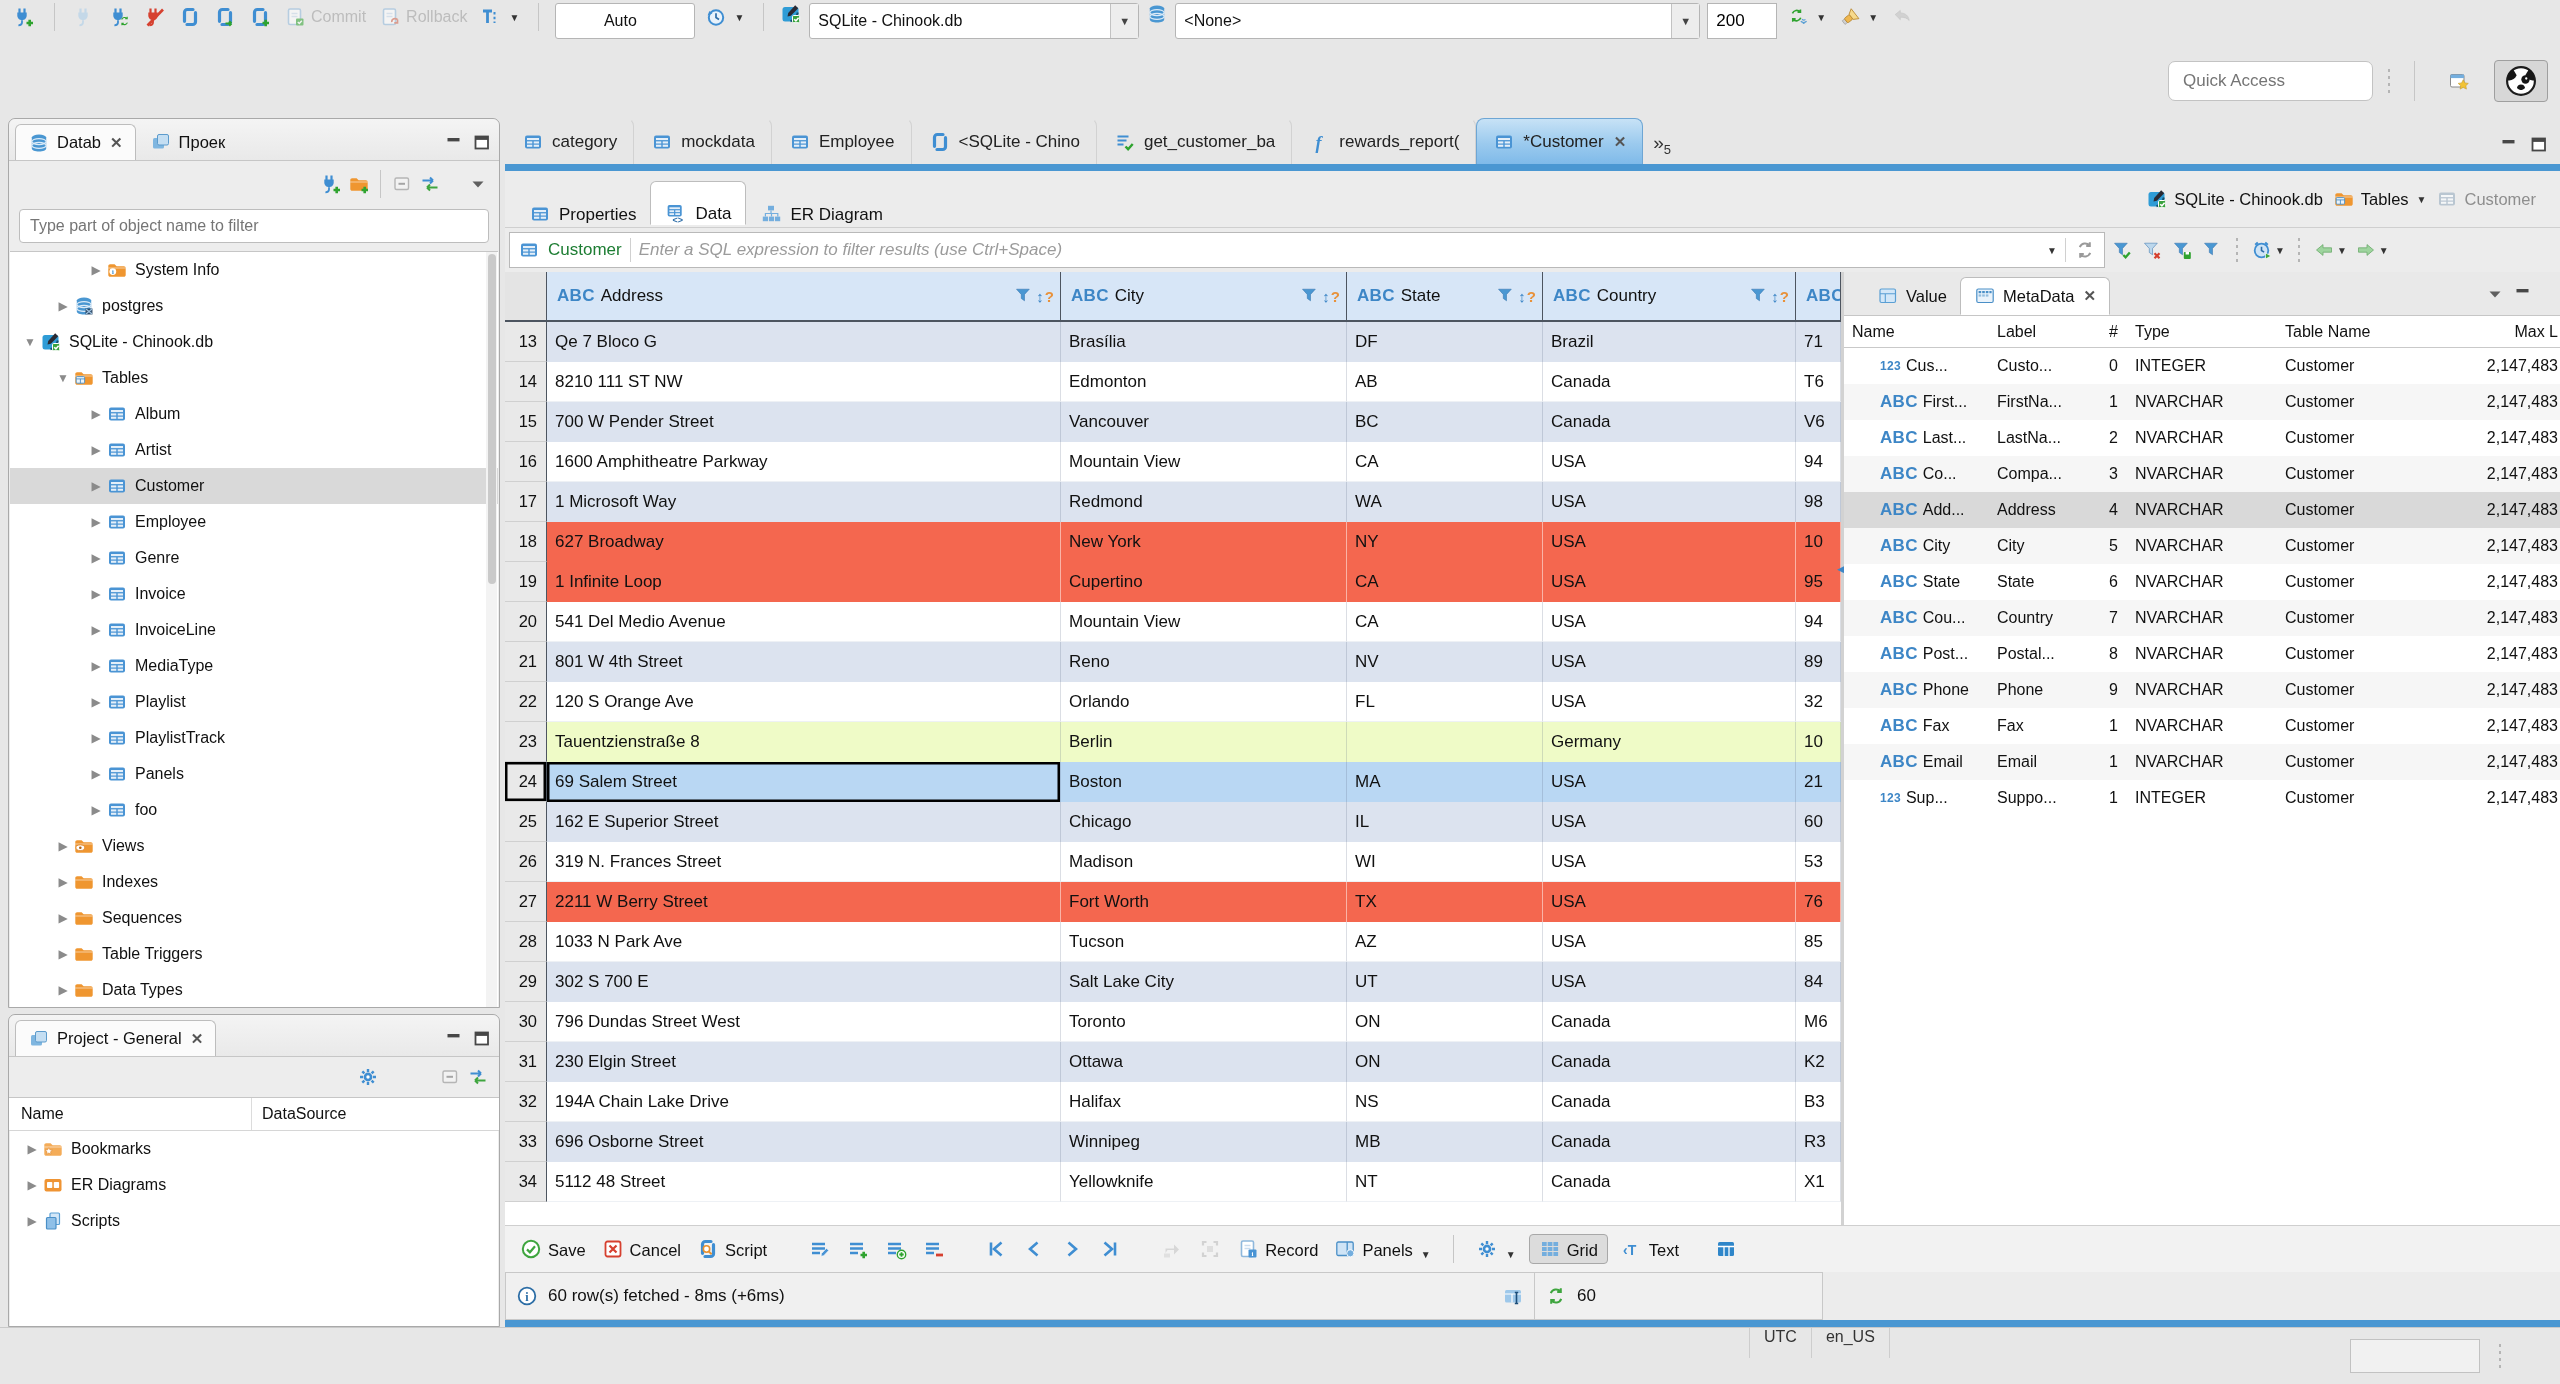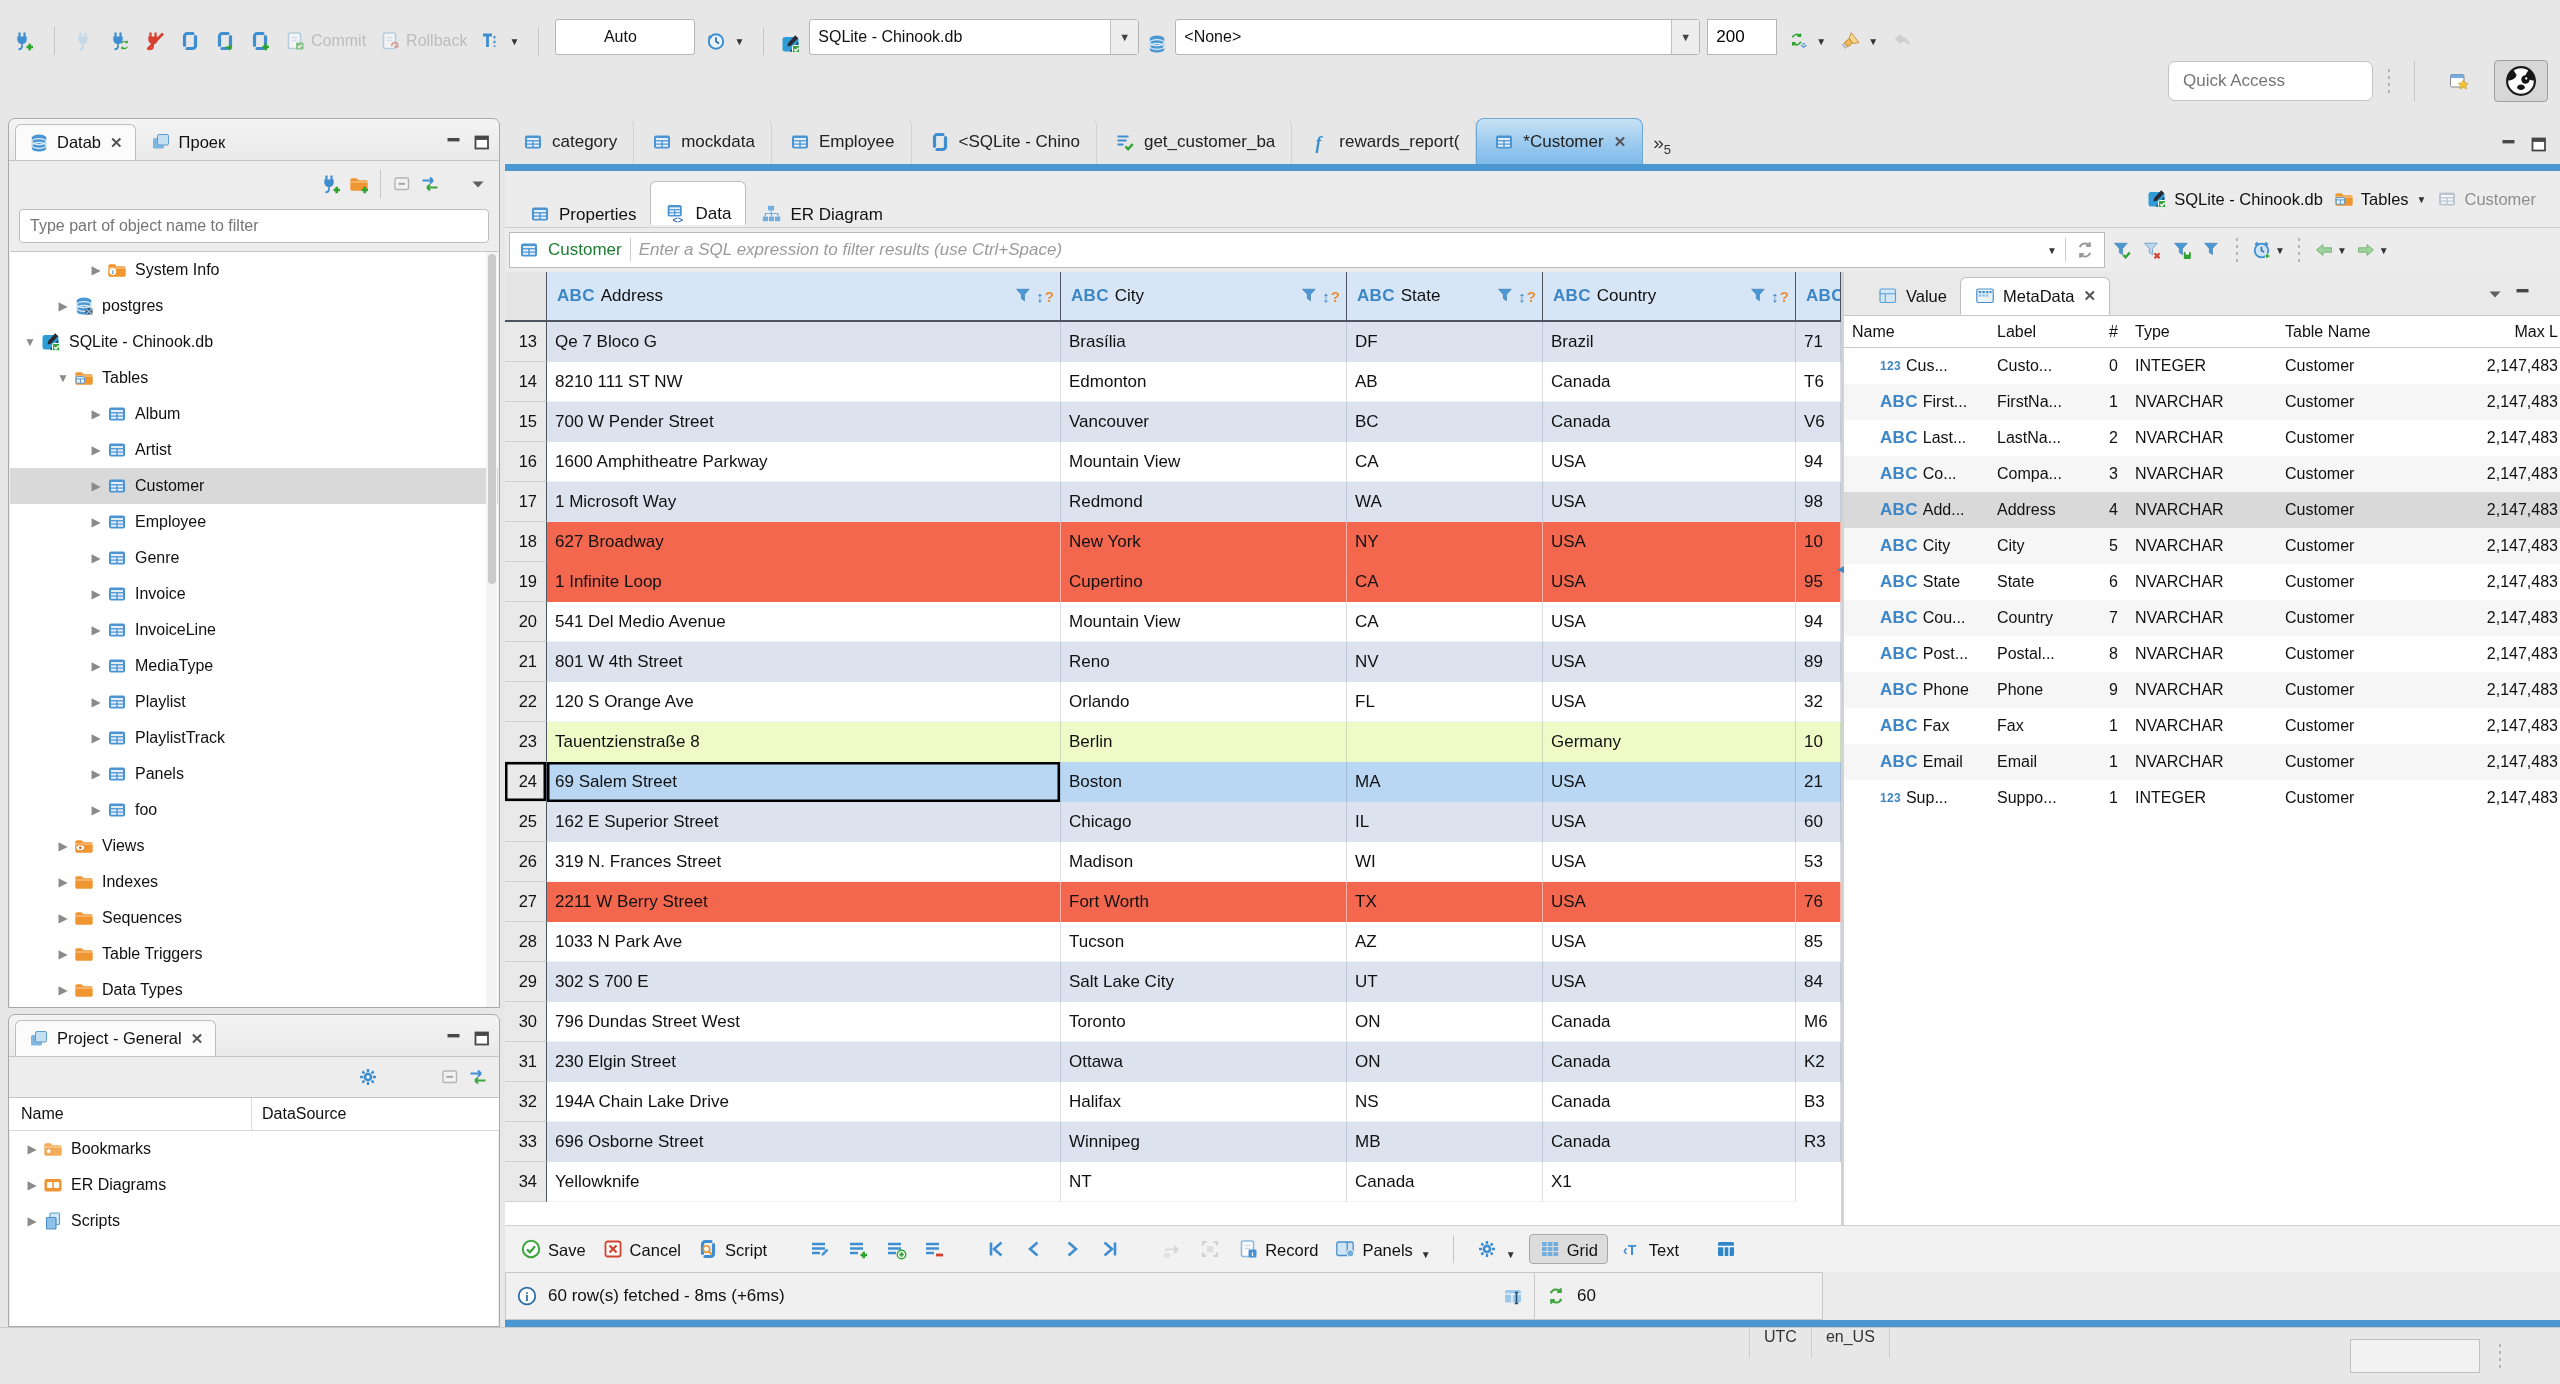--- a/index.html
+++ b/index.html
@@ -6,21 +6,21 @@
 html,body{width:2560px;height:1384px;overflow:hidden;background:#e7e7e7;
   font-family:"Liberation Sans",sans-serif;color:#111;font-size:15px;-webkit-font-smoothing:antialiased}
 .icn{display:inline-flex;width:22px;height:22px;align-items:center;justify-content:center;flex:0 0 auto}
 .icn svg{display:block}
 .dd{font-size:10px;color:#333;margin-left:2px}
 .tsep{width:1px;height:28px;background:#c6c6c6;margin:0 9px;flex:0 0 auto}
 .dotsep{width:4px;height:28px;margin:0 6px;background:radial-gradient(circle,#b5b5b5 1.2px,transparent 1.4px);background-size:4px 7px;background-repeat:repeat-y;flex:0 0 auto}
 
 
 #topbar{position:absolute;left:0;top:0;width:2560px;height:112px;background:#e7e7e7}
-#tbrow1{position:absolute;left:10px;top:13px;height:42px;display:flex;align-items:flex-end;gap:7px}
+#tbrow1{position:absolute;left:10px;top:3px;height:42px;display:flex;align-items:flex-start;gap:7px}
 .tbtn{display:flex;align-items:center;gap:5px;padding:3px}
 .tbtn.disabled{opacity:.55}
 .tlabel{font-size:16px;color:#9a9a9a}
 .combo{background:#fff;border:1px solid #b5b5b5;border-radius:3px;height:36px;display:flex;align-items:center;padding:0 0 0 8px;font-size:16px}
 .combo .val{padding-right:10px;white-space:nowrap;overflow:hidden}
 .combo .cbtn{width:28px;align-self:stretch;border-left:1px solid #c2c2c2;background:#ededed;display:flex;align-items:center;justify-content:center;font-size:11px;color:#444;margin-left:auto}
 #autocombo{width:140px;justify-content:center;padding:0}
 #conncombo{width:330px}
 #schemacombo{width:525px}
 #fetchbox{width:70px;height:36px;border:1px solid #b5b5b5;background:#fff;font-size:17px;padding:0 8px;font-family:"Liberation Sans",sans-serif}
@@ -1275,20 +1275,21 @@
           <div class="grow r-alt">
             <div class="gcell gnum">33</div>
             <div class="gcell">696 Osborne Street</div>
             <div class="gcell">Winnipeg</div>
             <div class="gcell">MB</div>
             <div class="gcell">Canada</div>
             <div class="gcell">R3</div>
           </div>
           <div class="grow r-plain">
             <div class="gcell gnum">34</div>
+            <div class="gcell">5112 48 Street</div>
             <div class="gcell">Yellowknife</div>
             <div class="gcell">NT</div>
             <div class="gcell">Canada</div>
             <div class="gcell">X1</div>
           </div>
         </div>
       <div id="gsliver"></div>
     </div>
     <div id="vdivider"></div>
     <div class="grip">◀</div>

